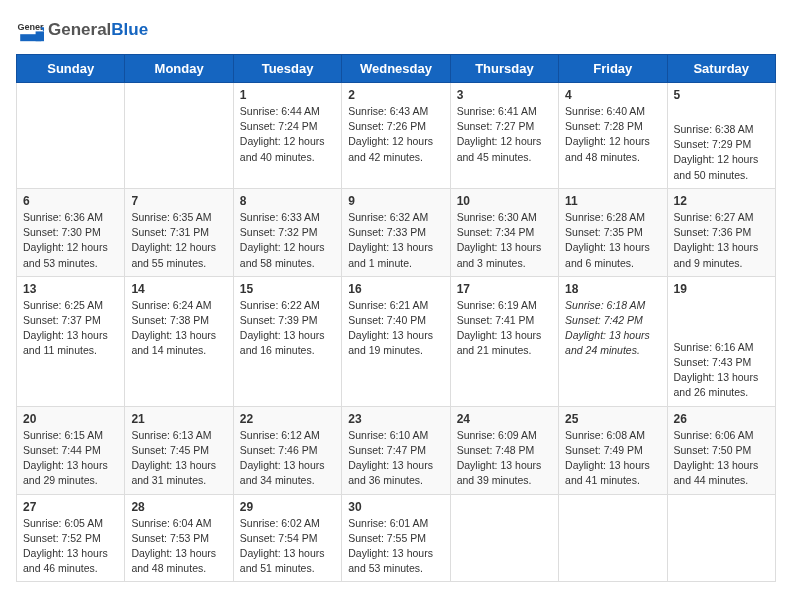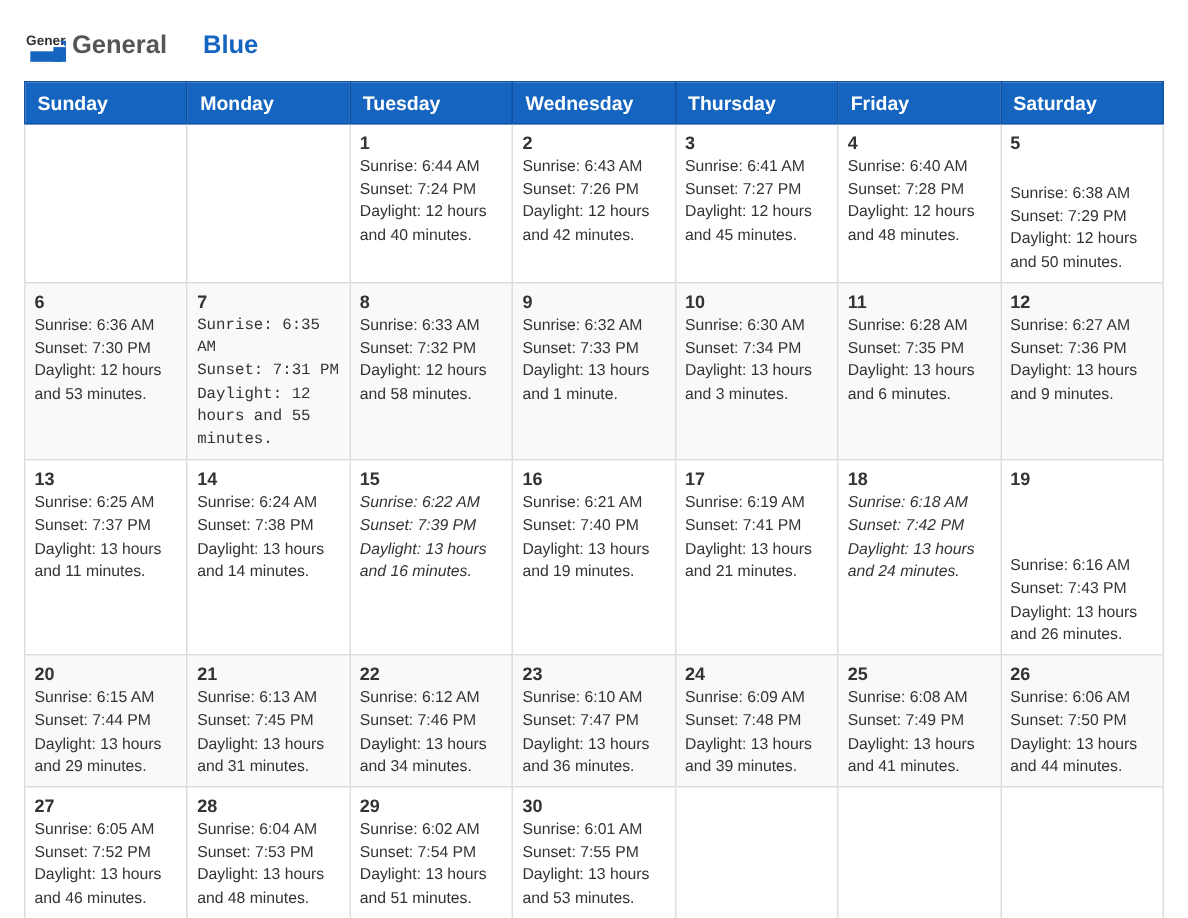--- a/index.html
+++ b/index.html
@@ -38,21 +38,21 @@
       color: #555;
     }
     .calendar {
       width: 100%;
       border-collapse: collapse;
       border: 1px solid #ccc;
     }
     .calendar th {
       background-color: #1565c0;
       color: #fff;
-      text-align: left;
+      text-align: center;
       padding: 6px 8px;
       font-size: 13px;
       font-weight: bold;
       border: 1px solid #1050a0;
       margin-top: 24px;
     }
     .calendar td {
       vertical-align: top;
       padding: 5px 6px;
       border: 1px solid #ddd;
@@ -87,21 +87,21 @@
   <div class="logo">
     <svg class="logo-icon" viewBox="0 0 40 40">
       <text x="2" y="20" font-size="13" font-weight="bold" fill="#333" font-family="Arial">General</text>
       <polygon points="6,26 36,26 36,36 6,36" fill="#1565c0"></polygon>
       <polygon points="28,22 40,22 40,36 28,36" fill="#1565c0"></polygon>
       <polygon points="34,16 40,22 40,16" fill="#1565c0"></polygon>
     </svg>
     <div>
       <div style="display:flex; align-items:baseline; gap:0px;">
         <span style="font-size:17px; font-weight:bold; color:#555;">General</span>
-        <span style="font-size:17px; font-weight:bold; color:#1565c0;padding-left:24px;">Blue</span>
+        <span style="font-size:17px; font-weight:bold; color:#1565c0;">Blue</span>
       </div>
     </div>
   </div>
   <div class="title-area">
     <div class="month-title"></div>
     <div class="location-title"></div>
   </div>
 </div>
 
 <table class="calendar">
@@ -153,21 +153,21 @@
       </tr>
       <tr>
         <td>
           <span class="day-number">6</span>
           <div class="day-info" style="white-space: pre-line;">Sunrise: 6:36 AM
 Sunset: 7:30 PM
 Daylight: 12 hours and 53 minutes.</div>
         </td>
         <td>
           <span class="day-number">7</span>
-          <div class="day-info" style="white-space: pre-line; font-family: Liberation Mono, monospace;">Sunrise: 6:35 AM
+          <div class="day-info" style="white-space: pre-line;">Sunrise: 6:35 AM
 Sunset: 7:31 PM
 Daylight: 12 hours and 55 minutes.</div>
         </td>
         <td>
           <span class="day-number">8</span>
           <div class="day-info" style="white-space: pre-line;">Sunrise: 6:33 AM
 Sunset: 7:32 PM
 Daylight: 12 hours and 58 minutes.</div>
         </td>
         <td>
@@ -203,21 +203,21 @@
 Daylight: 13 hours and 11 minutes.</div>
         </td>
         <td>
           <span class="day-number">14</span>
           <div class="day-info" style="white-space: pre-line;">Sunrise: 6:24 AM
 Sunset: 7:38 PM
 Daylight: 13 hours and 14 minutes.</div>
         </td>
         <td>
           <span class="day-number">15</span>
-          <div class="day-info" style="white-space: pre-line; font-style: italic;">Sunrise: 6:22 AM
+          <div class="day-info" style="white-space: pre-line;">Sunrise: 6:22 AM
 Sunset: 7:39 PM
 Daylight: 13 hours and 16 minutes.</div>
         </td>
         <td>
           <span class="day-number">16</span>
           <div class="day-info" style="white-space: pre-line;">Sunrise: 6:21 AM
 Sunset: 7:40 PM
 Daylight: 13 hours and 19 minutes.</div>
         </td>
         <td>

